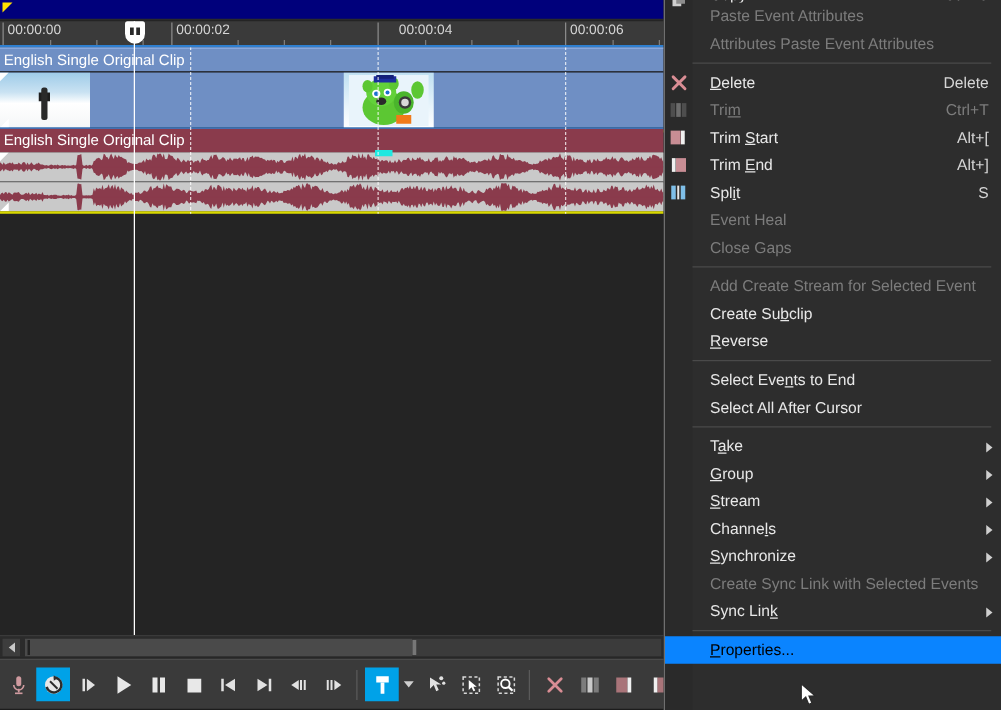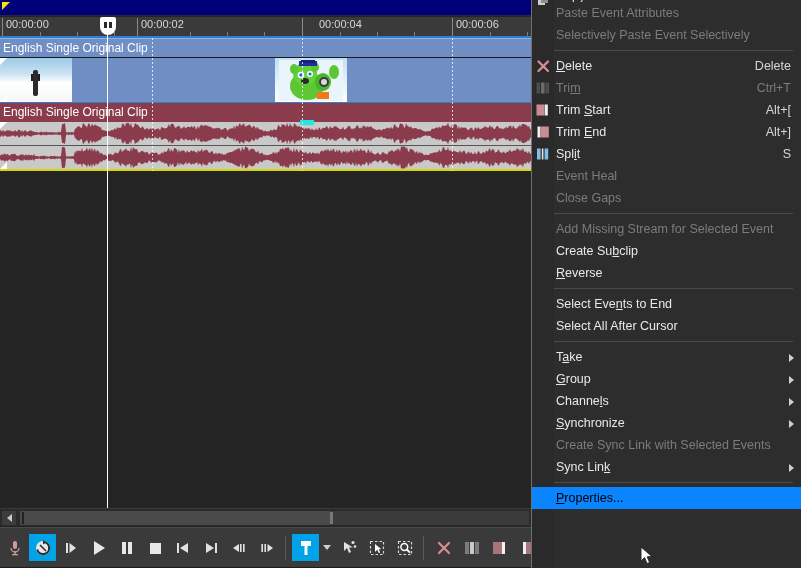--- a/index.html
+++ b/index.html
@@ -156,21 +156,21 @@
 
   
   #ctxmenu {
     position:absolute; left:531px; top:0; width:270px; height:568px;
     background:#2d2d2d; border-left:1px solid #6f6f6f;
     color:#e8e8e8; font-size:12.5px;
     overflow:hidden;
   }
   .mi {
     position:relative; height:22px; line-height:22px;
-    padding-left:24px; padding-right:10px; white-space:nowrap;
+    padding-left:36px; padding-right:10px; white-space:nowrap;
     display:flex; align-items:center;
   }
   .mi .lbl { flex:1 1 auto; overflow:hidden; text-overflow:ellipsis; }
   .mi .acc { flex:0 0 auto; color:#d6d6d6; padding-left:14px; }
   .mi.disabled .lbl, .mi.disabled .acc { color:#7c7c7c; }
   .mi.sel { background:#0a84ff; color:#ffffff; }
   .mi.sel .lbl { color:#000000; }
   .mi .arrow {
     position:absolute; right:7px; top:8px;
     width:0;height:0;border-left:5px solid #cfcfcf;
@@ -430,21 +430,21 @@
               <rect x="3" y="3" width="7" height="9" fill="#cfcfcf"></rect>
               <rect x="6" y="1" width="7" height="9" fill="#8d8d8d"></rect>
             </svg></span>
           <span class="lbl">Copy</span>
           <span class="acc">Ctrl+C</span>
         </div>
         <div class="mi disabled">
           <span class="lbl">Paste Event Attributes</span>
         </div>
         <div class="mi disabled">
-          <span class="lbl">Selectively Paste Event Selectively</span>
+          <span class="lbl">Attributes Paste Event Attributes</span>
         </div>
         <div class="msep"></div>
         <div class="mi">
           <span class="ico"><svg viewBox="0 0 17 16" width="17" height="16">
               <path d="M3.5 3.5 L13 13 M13 3.5 L3.5 13" stroke="#d98d94" stroke-width="2.3" stroke-linecap="round"></path>
             </svg></span>
           <span class="lbl"><u>D</u>elete</span>
           <span class="acc">Delete</span>
         </div>
         <div class="mi disabled">
@@ -482,21 +482,21 @@
           <span class="acc">S</span>
         </div>
         <div class="mi disabled">
           <span class="lbl">Event Heal</span>
         </div>
         <div class="mi disabled">
           <span class="lbl">Close Gaps</span>
         </div>
         <div class="msep"></div>
         <div class="mi disabled">
-          <span class="lbl">Add Missing Stream for Selected Event</span>
+          <span class="lbl">Add Create Stream for Selected Event</span>
         </div>
         <div class="mi">
           <span class="lbl">Create Su<u>b</u>clip</span>
         </div>
         <div class="mi">
           <span class="lbl"><u>R</u>everse</span>
         </div>
         <div class="msep"></div>
         <div class="mi">
           <span class="lbl">Select Eve<u>n</u>ts to End</span>
@@ -504,20 +504,24 @@
         <div class="mi">
           <span class="lbl">Select All After Cursor</span>
         </div>
         <div class="msep"></div>
         <div class="mi">
           <span class="lbl">T<u>a</u>ke</span>
           <span class="arrow"></span>
         </div>
         <div class="mi">
           <span class="lbl"><u>G</u>roup</span>
+          <span class="arrow"></span>
+        </div>
+        <div class="mi">
+          <span class="lbl"><u>S</u>tream</span>
           <span class="arrow"></span>
         </div>
         <div class="mi">
           <span class="lbl">Channe<u>l</u>s</span>
           <span class="arrow"></span>
         </div>
         <div class="mi">
           <span class="lbl"><u>S</u>ynchronize</span>
           <span class="arrow"></span>
         </div>

